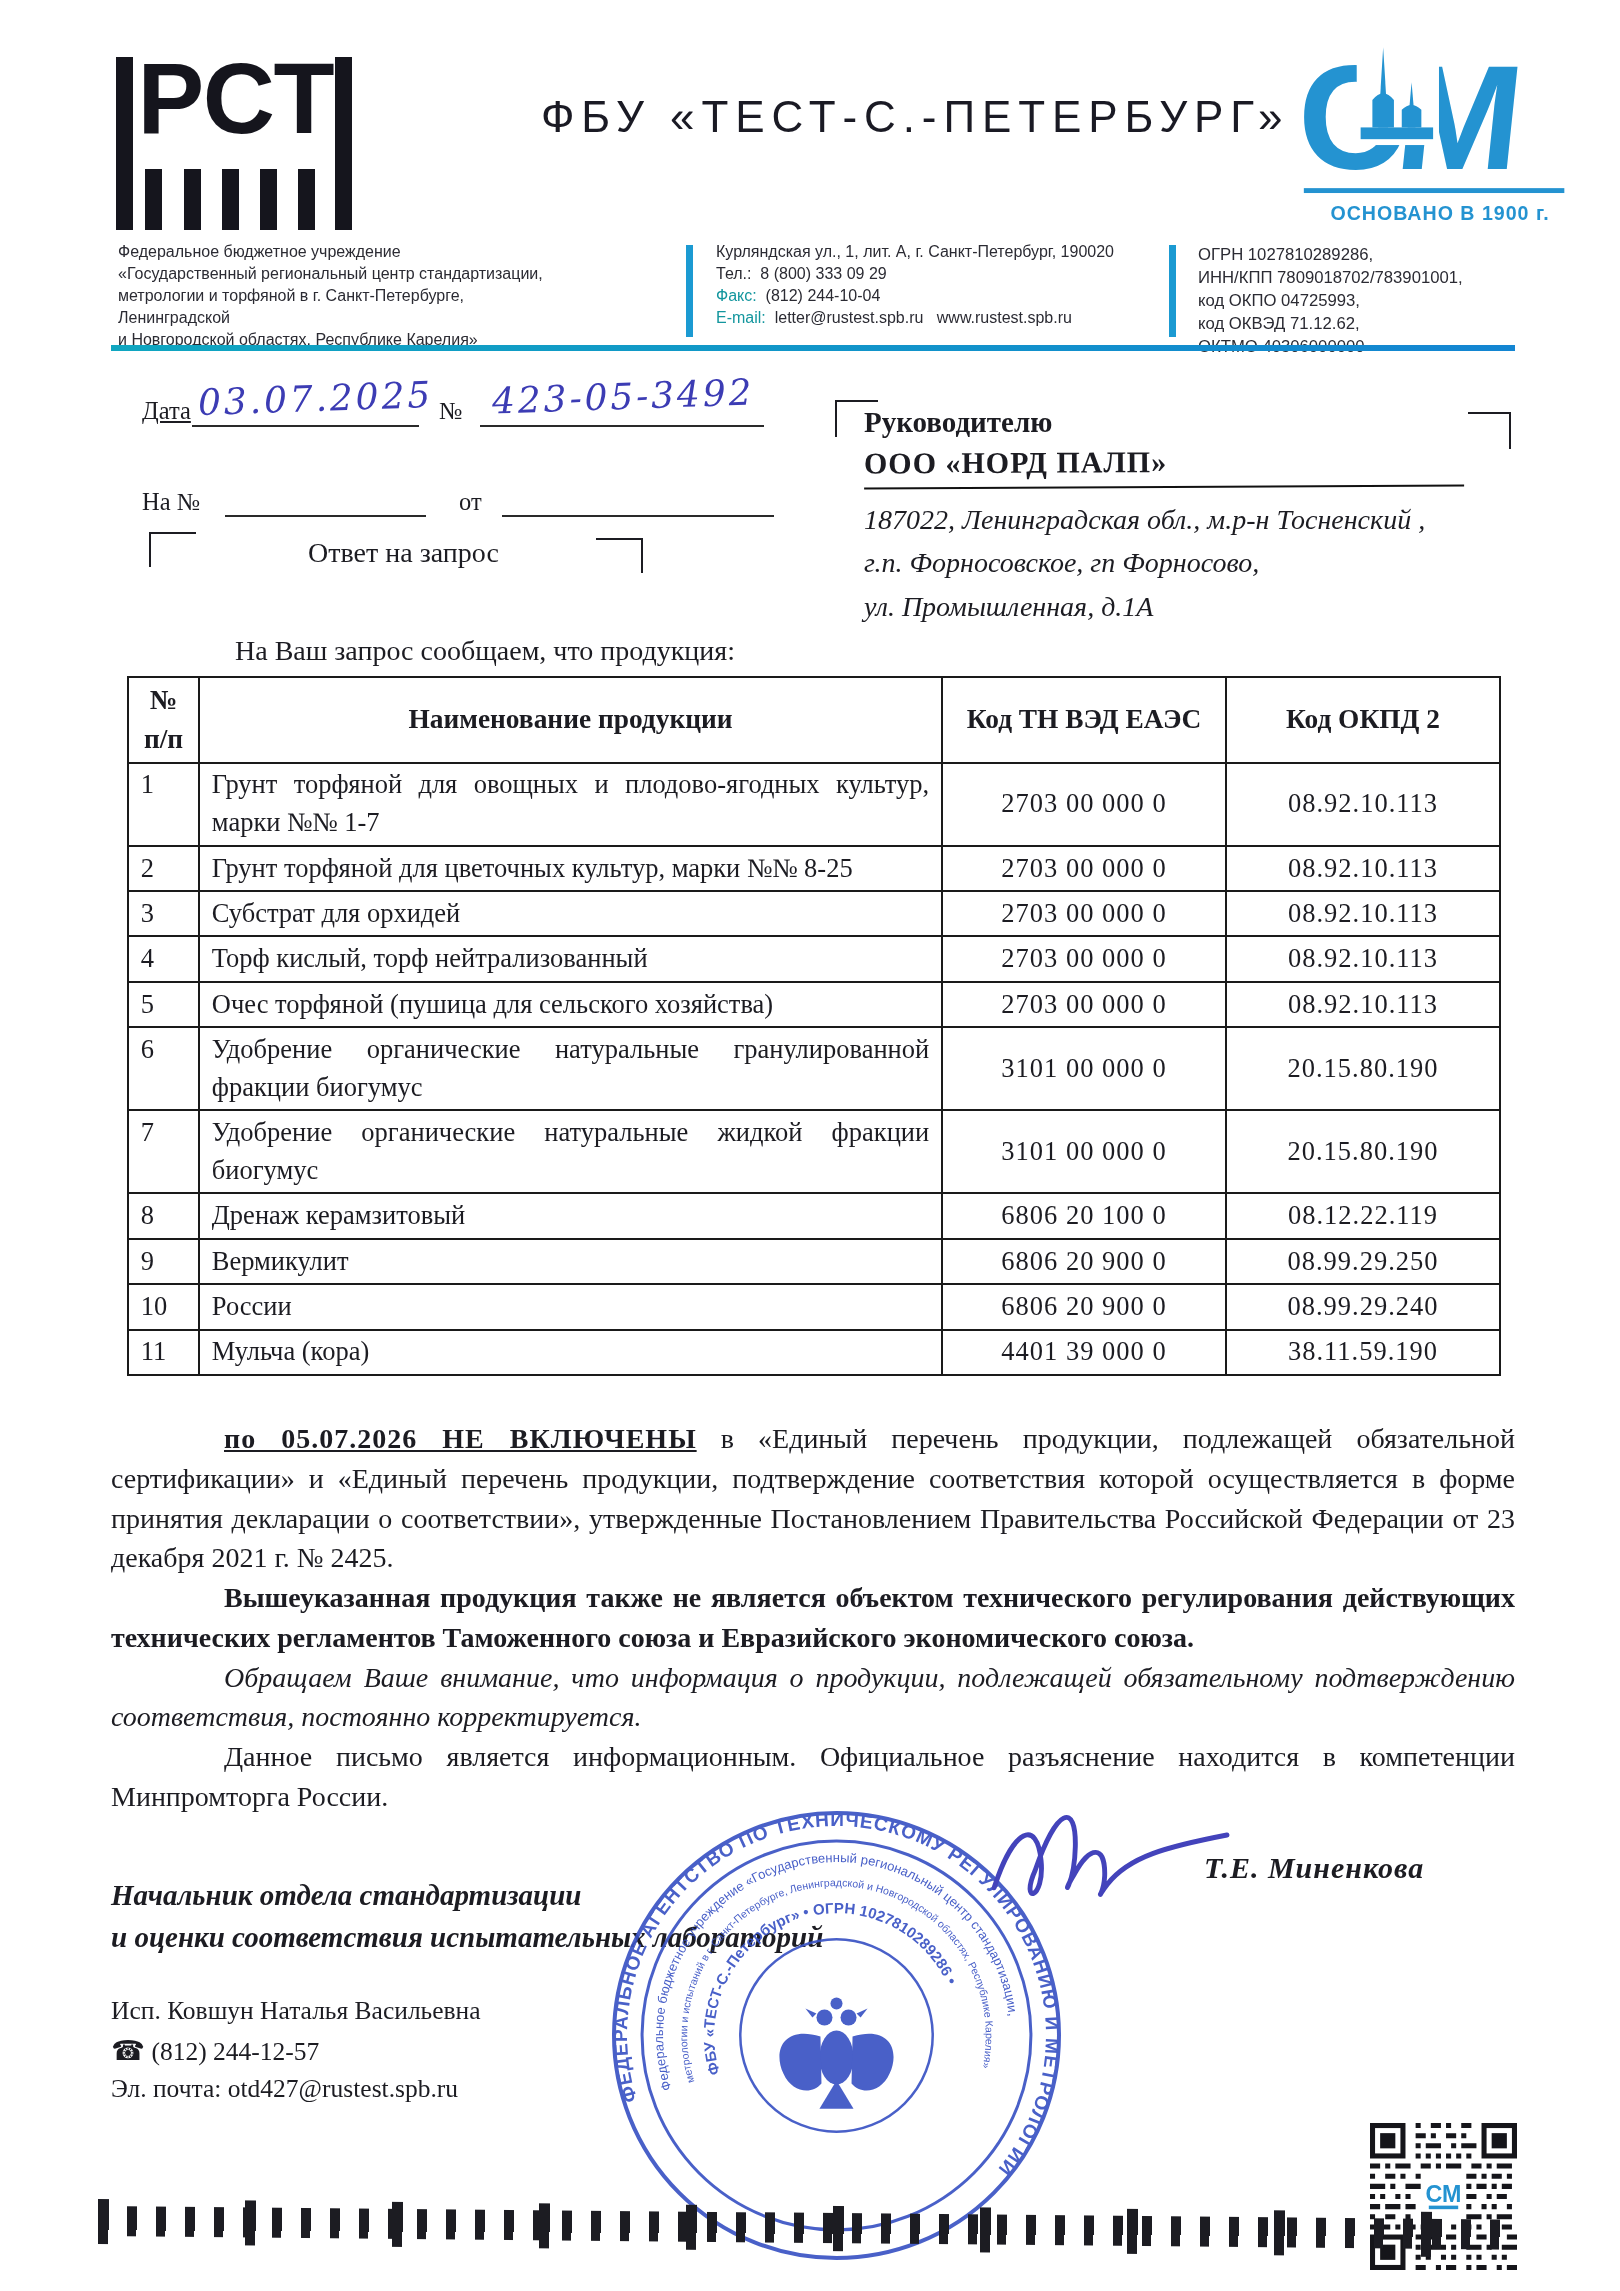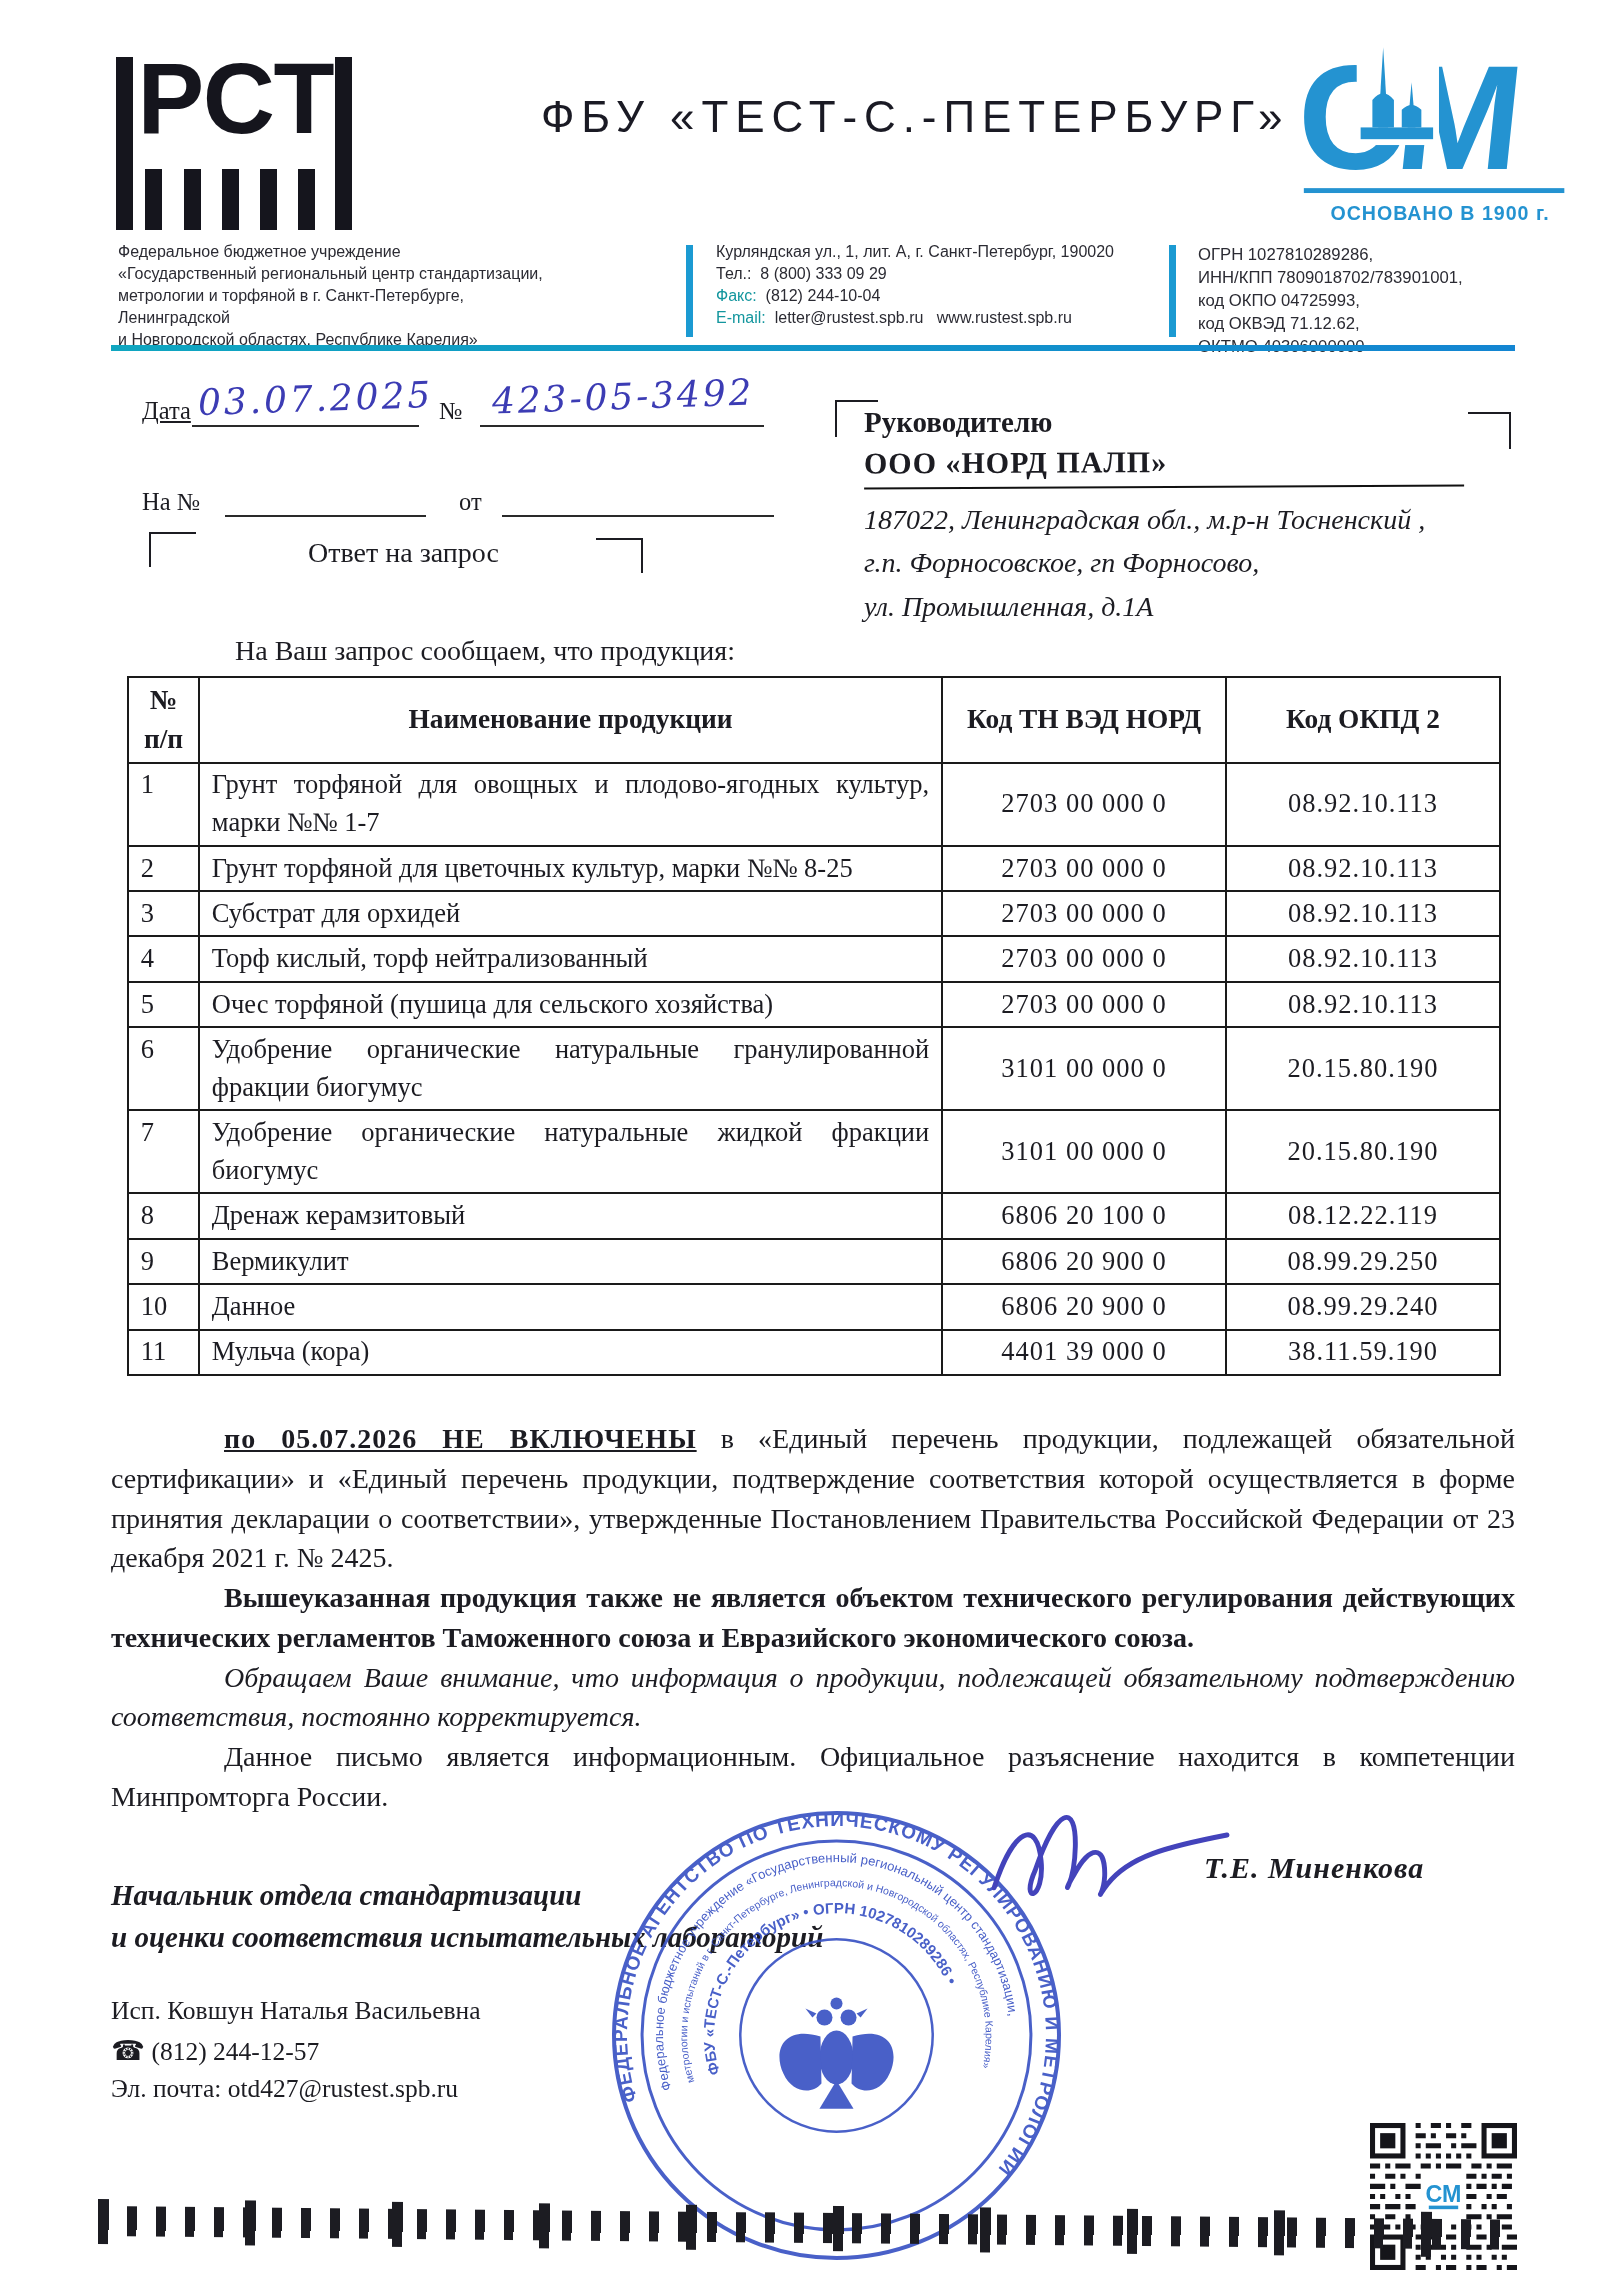--- a/index.html
+++ b/index.html
@@ -189,21 +189,21 @@
     <colgroup>
         <col style="width:71px">
         <col style="width:743px">
         <col style="width:284px">
         <col style="width:274px">
       </colgroup>
     <tbody>
         <tr>
       <th>№ п/п</th>
       <th>Наименование продукции</th>
-      <th>Код ТН ВЭД НОРД</th>
+      <th>Код ТН ВЭД ЕАЭС</th>
       <th>Код ОКПД 2</th>
     </tr>
     <tr>
       <td class="c-num">1</td>
       <td class="c-name">Грунт торфяной для овощных и плодово-ягодных культур, марки №№ 1-7</td>
       <td class="c-code">2703 00 000 0</td>
       <td class="c-code">08.92.10.113</td>
     </tr>
     <tr>
       <td class="c-num">2</td>
@@ -248,21 +248,21 @@
       <td class="c-code">08.12.22.119</td>
     </tr>
     <tr>
       <td class="c-num">9</td>
       <td class="c-name">Вермикулит</td>
       <td class="c-code">6806 20 900 0</td>
       <td class="c-code">08.99.29.250</td>
     </tr>
     <tr>
       <td class="c-num">10</td>
-      <td class="c-name">Данное</td>
+      <td class="c-name">России</td>
       <td class="c-code">6806 20 900 0</td>
       <td class="c-code">08.99.29.240</td>
     </tr>
     <tr>
       <td class="c-num">11</td>
       <td class="c-name">Мульча (кора)</td>
       <td class="c-code">4401 39 000 0</td>
       <td class="c-code">38.11.59.190</td>
     </tr>
   </tbody>

